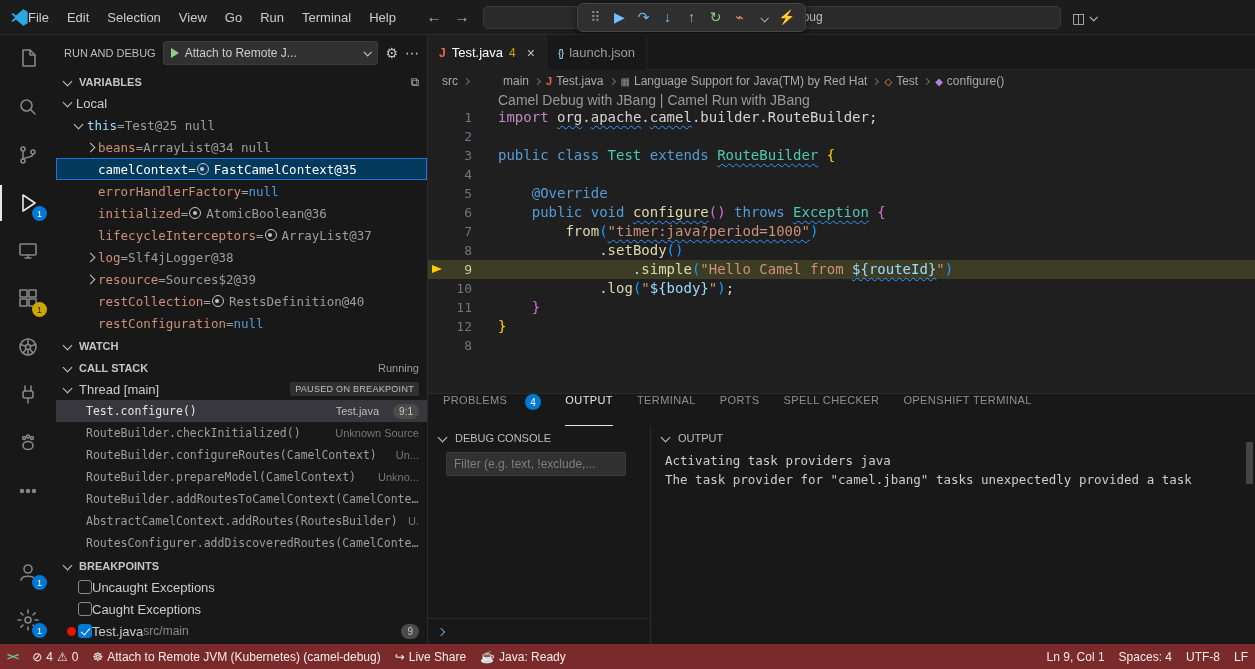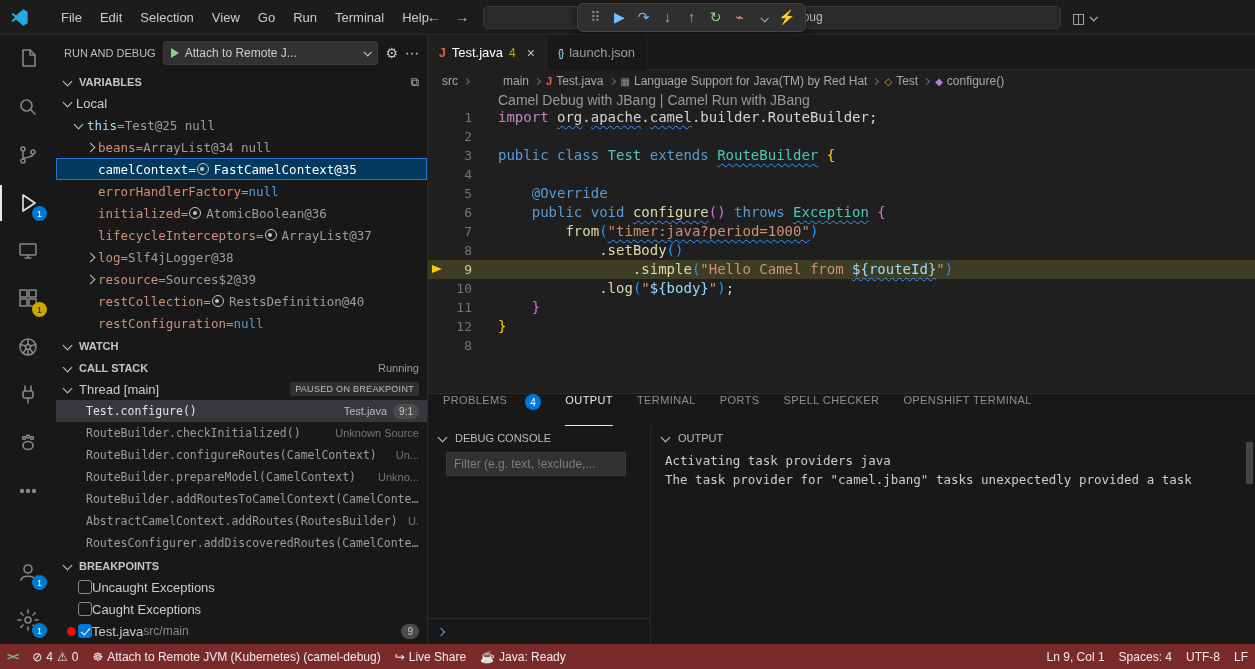--- a/index.html
+++ b/index.html
@@ -3,21 +3,21 @@
 <meta charset="utf-8">
 <style>
   *{margin:0;padding:0;box-sizing:border-box}
   html,body{background:#000}
   .app{position:relative;width:1255px;height:669px;background:#1f1f1f;overflow:hidden;
        font-family:"Liberation Sans",sans-serif;font-size:13px;color:#cccccc;cursor:default}
 
   
   .titlebar{position:absolute;left:0;top:0;width:1255px;height:35px;background:#1c1c1c;border-bottom:1px solid #2b2b2b}
   .logo{position:absolute;left:11px;top:9px;width:17px;height:17px}
-  .menus{position:absolute;left:52px;top:0;height:35px;display:flex}
+  .menus{position:absolute;left:19px;top:0;height:35px;display:flex}
   .menu-item{padding:0 9px;line-height:35px;font-size:13px;color:#cccccc}
   .nav-arrow{position:absolute;top:0;height:35px;line-height:34px;font-size:15px;color:#b8b8b8;width:24px;text-align:center}
   #nav-back{left:422px}
   #nav-fwd{left:450px}
   .command-center{position:absolute;left:483px;top:6px;width:578px;height:23px;background:#2a2a2a;
                   border:1px solid #3a3a3a;border-radius:5px;color:#bdbdbd;font-size:12px}
   .cc-text{position:absolute;left:312px;top:3px}
   .debug-toolbar{position:absolute;left:577px;top:3px;height:29px;display:flex;align-items:center;gap:1px;
                  padding:0 6px;background:#2f2f2f;border:1px solid #454545;border-radius:6px;
                  box-shadow:0 2px 8px rgba(0,0,0,.55)}
@@ -72,21 +72,21 @@
   .eye{width:12px;height:12px;border:1.2px solid #c5c5c5;border-radius:50%;margin:0 5px 0 1px;position:relative;flex:none}
   .eye::after{content:"";position:absolute;left:2.6px;top:2.6px;width:4px;height:4px;border-radius:50%;background:#c5c5c5}
   .cs-thread{height:22px;display:flex;align-items:center;padding:0 8px 0 4px;color:#cccccc;font-size:13px;gap:3px}
   .paused{margin-left:auto;background:#303030;color:#bdbdbd;font-size:9px;padding:2px 5px;border-radius:2px;letter-spacing:.3px}
   .cs-row{height:22px;display:flex;align-items:center;padding:0 8px 0 30px;
           font-family:"DejaVu Sans Mono",monospace;font-size:11.5px;color:#9d9d9d}
   .cs-row.sel{background:#37373d;color:#e4e4e4}
   .cs-lbl{white-space:nowrap;overflow:hidden;text-overflow:ellipsis}
   .cs-src{margin-left:auto;color:#767676;font-size:11px;flex:none;padding-left:8px;font-family:"Liberation Sans",sans-serif}
   .cs-row.sel .cs-src{color:#bdbdbd}
-  .cs-pill{background:#4b4b4b;color:#c5c5c5;border-radius:9px;font-size:10px;padding:0 6px;margin-left:6px;flex:none;height:15px;line-height:15px;font-family:"Liberation Sans",sans-serif}
+  .cs-pill{background:#4b4b4b;color:#c5c5c5;border-radius:9px;font-size:10px;padding:0 6px;margin-left:14px;flex:none;height:15px;line-height:15px;font-family:"Liberation Sans",sans-serif}
   .bp-row{height:22px;display:flex;align-items:center;padding:0 8px;font-size:13px;color:#cccccc}
   .bp-slot{width:14px;flex:none;display:flex;justify-content:center}
   .bp-dot{width:9px;height:9px;border-radius:50%;background:#e51400}
   .cb{width:14px;height:14px;border:1px solid #8a8a8a;border-radius:3px;flex:none;position:relative;background:transparent}
   .cb.checked{background:#0078d4;border-color:#0078d4}
   .cb.checked::after{content:"";position:absolute;left:4.2px;top:1.4px;width:4px;height:8px;
       border-right:1.5px solid #fff;border-bottom:1.5px solid #fff;transform:rotate(40deg)}
   .bp-path{color:#8a8a8a;font-size:12px}
   .bp-badge{margin-left:auto;background:#4b4b4b;color:#c5c5c5;border-radius:9px;font-size:10px;padding:0 6px;height:15px;line-height:15px}
 

